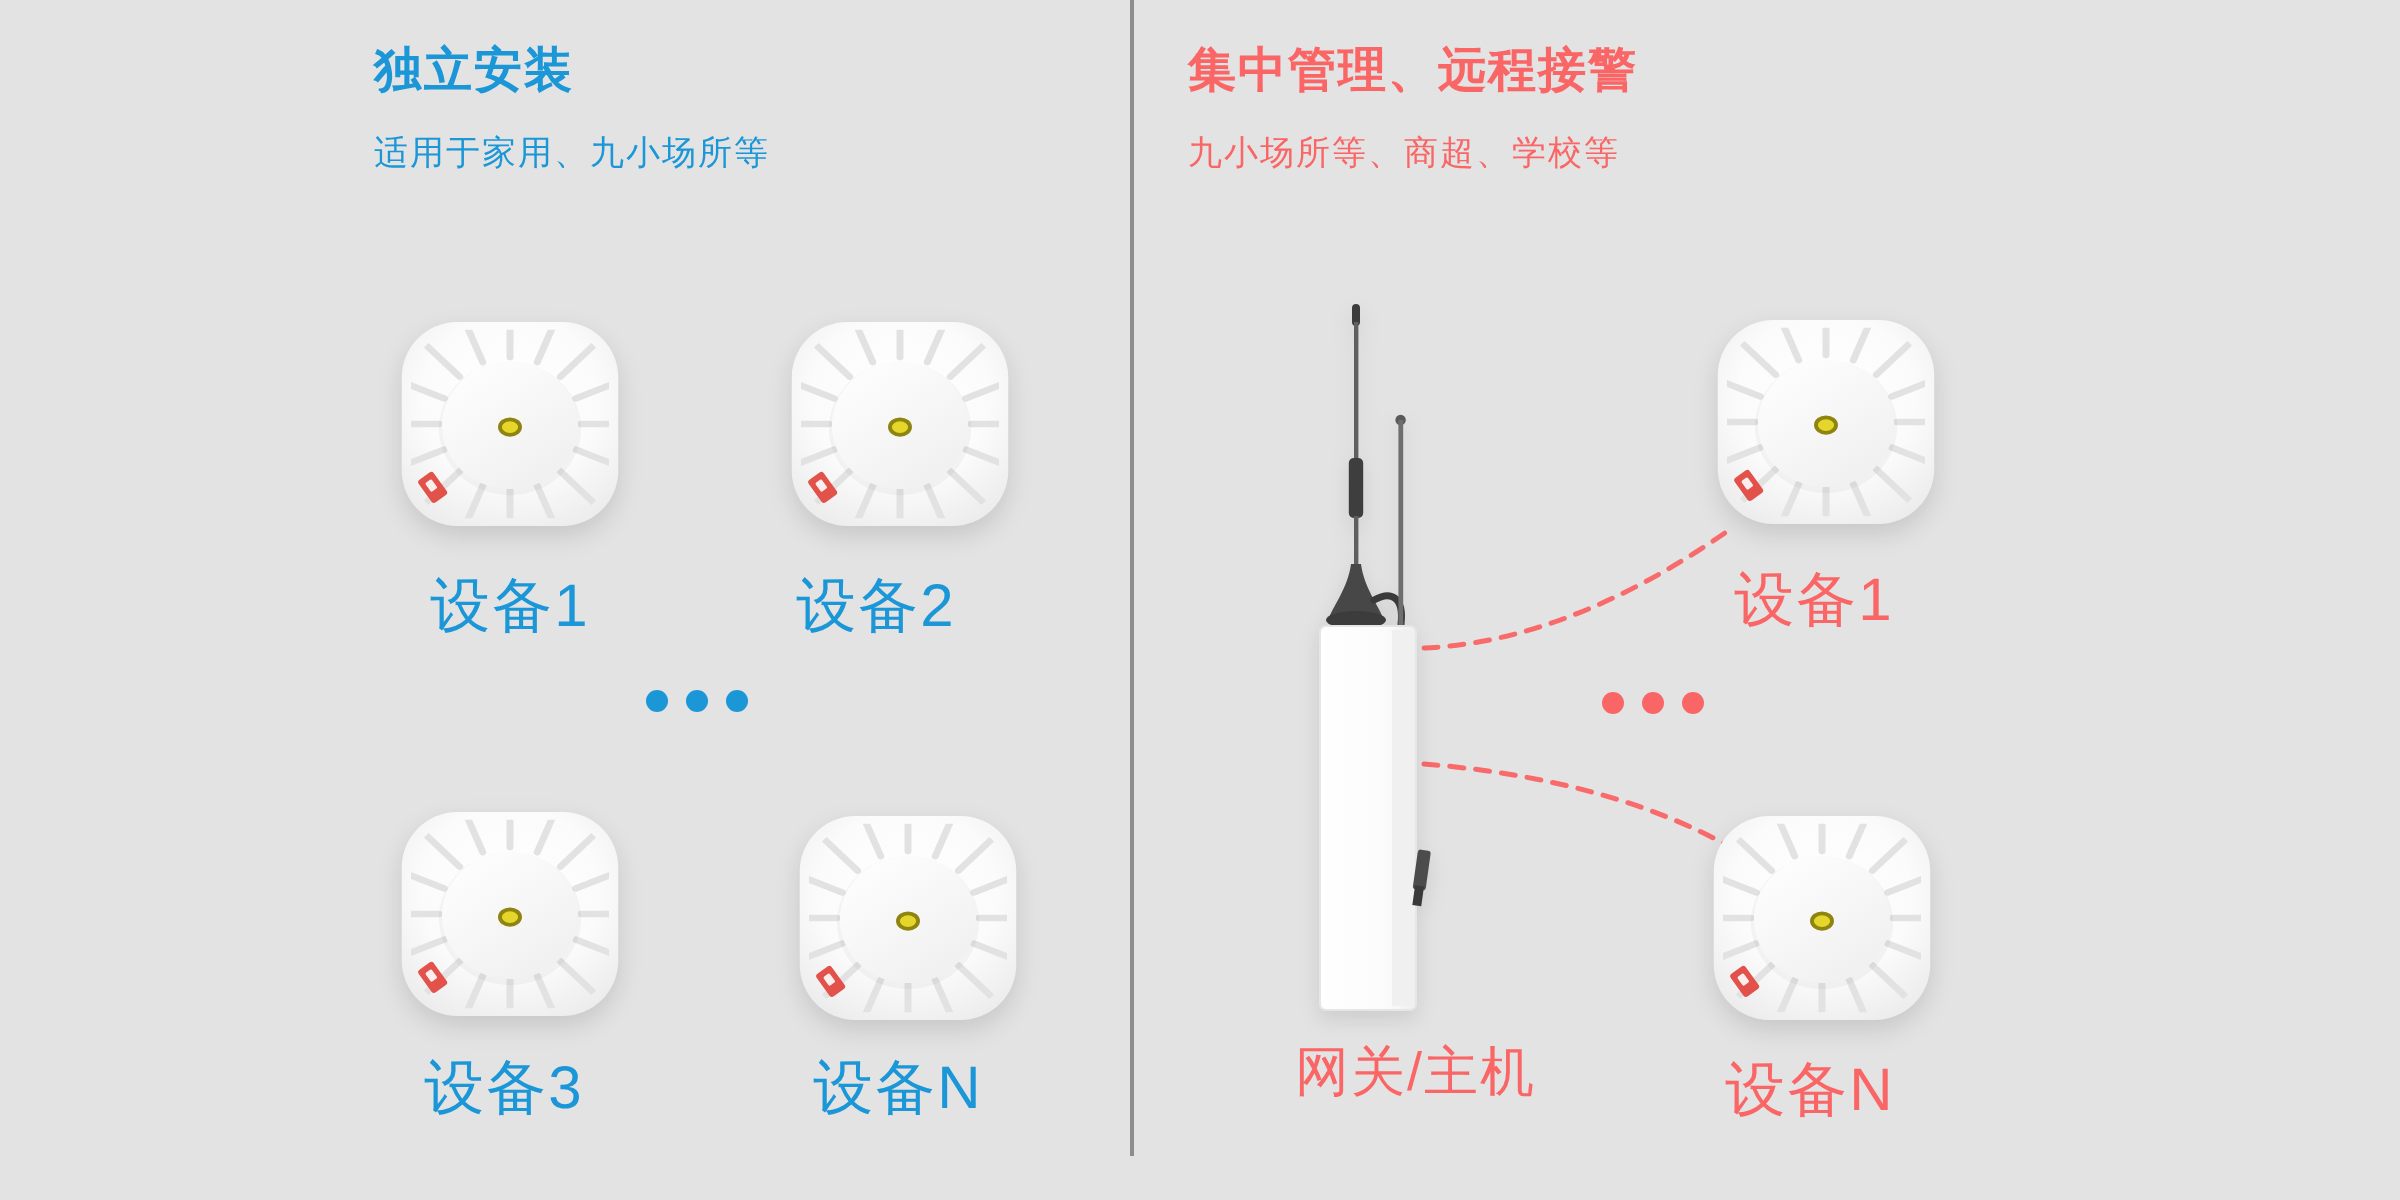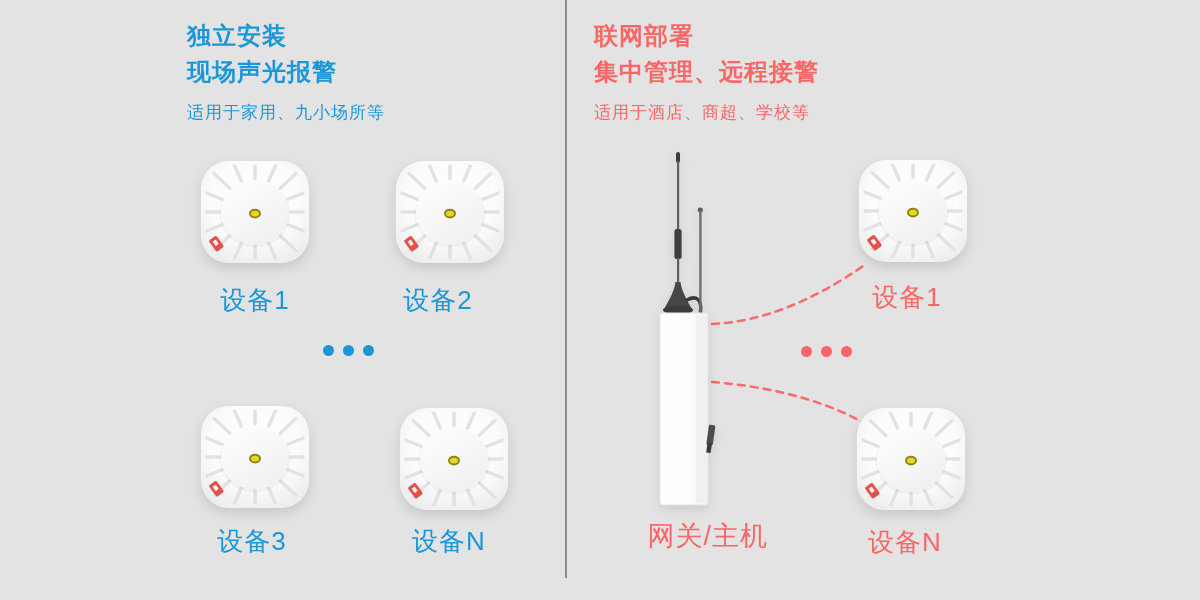--- a/index.html
+++ b/index.html
@@ -24,21 +24,21 @@
   .divider{
     position:absolute;left:565px;top:0;width:2px;height:578px;
     background:var(--divider,#8d8d8d);
   }
 
   
   .device{position:absolute;width:124px;height:116px;}
   .detector{width:100%;height:100%;filter:drop-shadow(0 5px 6px rgba(0,0,0,0.12));}
   .dev-label{
     position:absolute;width:124px;text-align:center;
-    font-size:26px;letter-spacing:1px;
+    font-size:30px;letter-spacing:1px;
   }
 
   
   .gateway{position:absolute;left:638px;top:146px;width:104px;height:366px;}
   .gateway svg{width:100%;height:100%;filter:drop-shadow(0 4px 5px rgba(0,0,0,0.10));}
   .gw-label{
     position:absolute;left:592px;top:518px;width:176px;text-align:right;
     font-size:27px;letter-spacing:1px;
   }
 
@@ -101,21 +101,20 @@
           <rect x="24" y="107" width="12" height="18" rx="2" fill="#e2524b"></rect>
           <rect x="27.5" y="111" width="5" height="7" rx="1" fill="#ffffff" opacity="0.9"></rect>
         </g>
       </g>
     </defs>
   </svg>
 
   <section>
     <div class="heading" style="left:187px;top:18px;">
       <div class="h-line blue-text">独立安装</div>
-      <div class="h-line blue-text">现场声光报警</div>
       <div class="h-sub blue-text">适用于家用、九小场所等</div>
     </div>
 
     <div class="device" style="left:193px;top:154px;">
       <svg class="detector" viewBox="0 0 160 150">
           <use href="#det"></use>
         </svg>
     </div>
     <div class="dev-label blue-text" style="left:193px;top:283px;">设备1</div>
 
@@ -144,23 +143,22 @@
           <use href="#det"></use>
         </svg>
     </div>
     <div class="dev-label blue-text" style="left:387px;top:524px;">设备N</div>
   </section>
 
   <div class="divider"></div>
 
   <section>
     <div class="heading" style="left:594px;top:18px;">
-      <div class="h-line red-text">联网部署</div>
       <div class="h-line red-text">集中管理、远程接警</div>
-      <div class="h-sub red-text">适用于酒店、商超、学校等</div>
+      <div class="h-sub red-text">九小场所等、商超、学校等</div>
     </div>
 
     <svg class="overlay" viewBox="0 0 1200 600">
       <path d="M712,324 C760,322 812,302 866,264" fill="none" stroke="#f96a6a" stroke-width="2.5" stroke-dasharray="7 6" stroke-linecap="round"></path>
       <path d="M712,382 C762,386 818,397 866,424" fill="none" stroke="#f96a6a" stroke-width="2.5" stroke-dasharray="7 6" stroke-linecap="round"></path>
     </svg>
 
     <div class="gateway">
       <svg viewBox="0 0 104 366">
         <defs>

